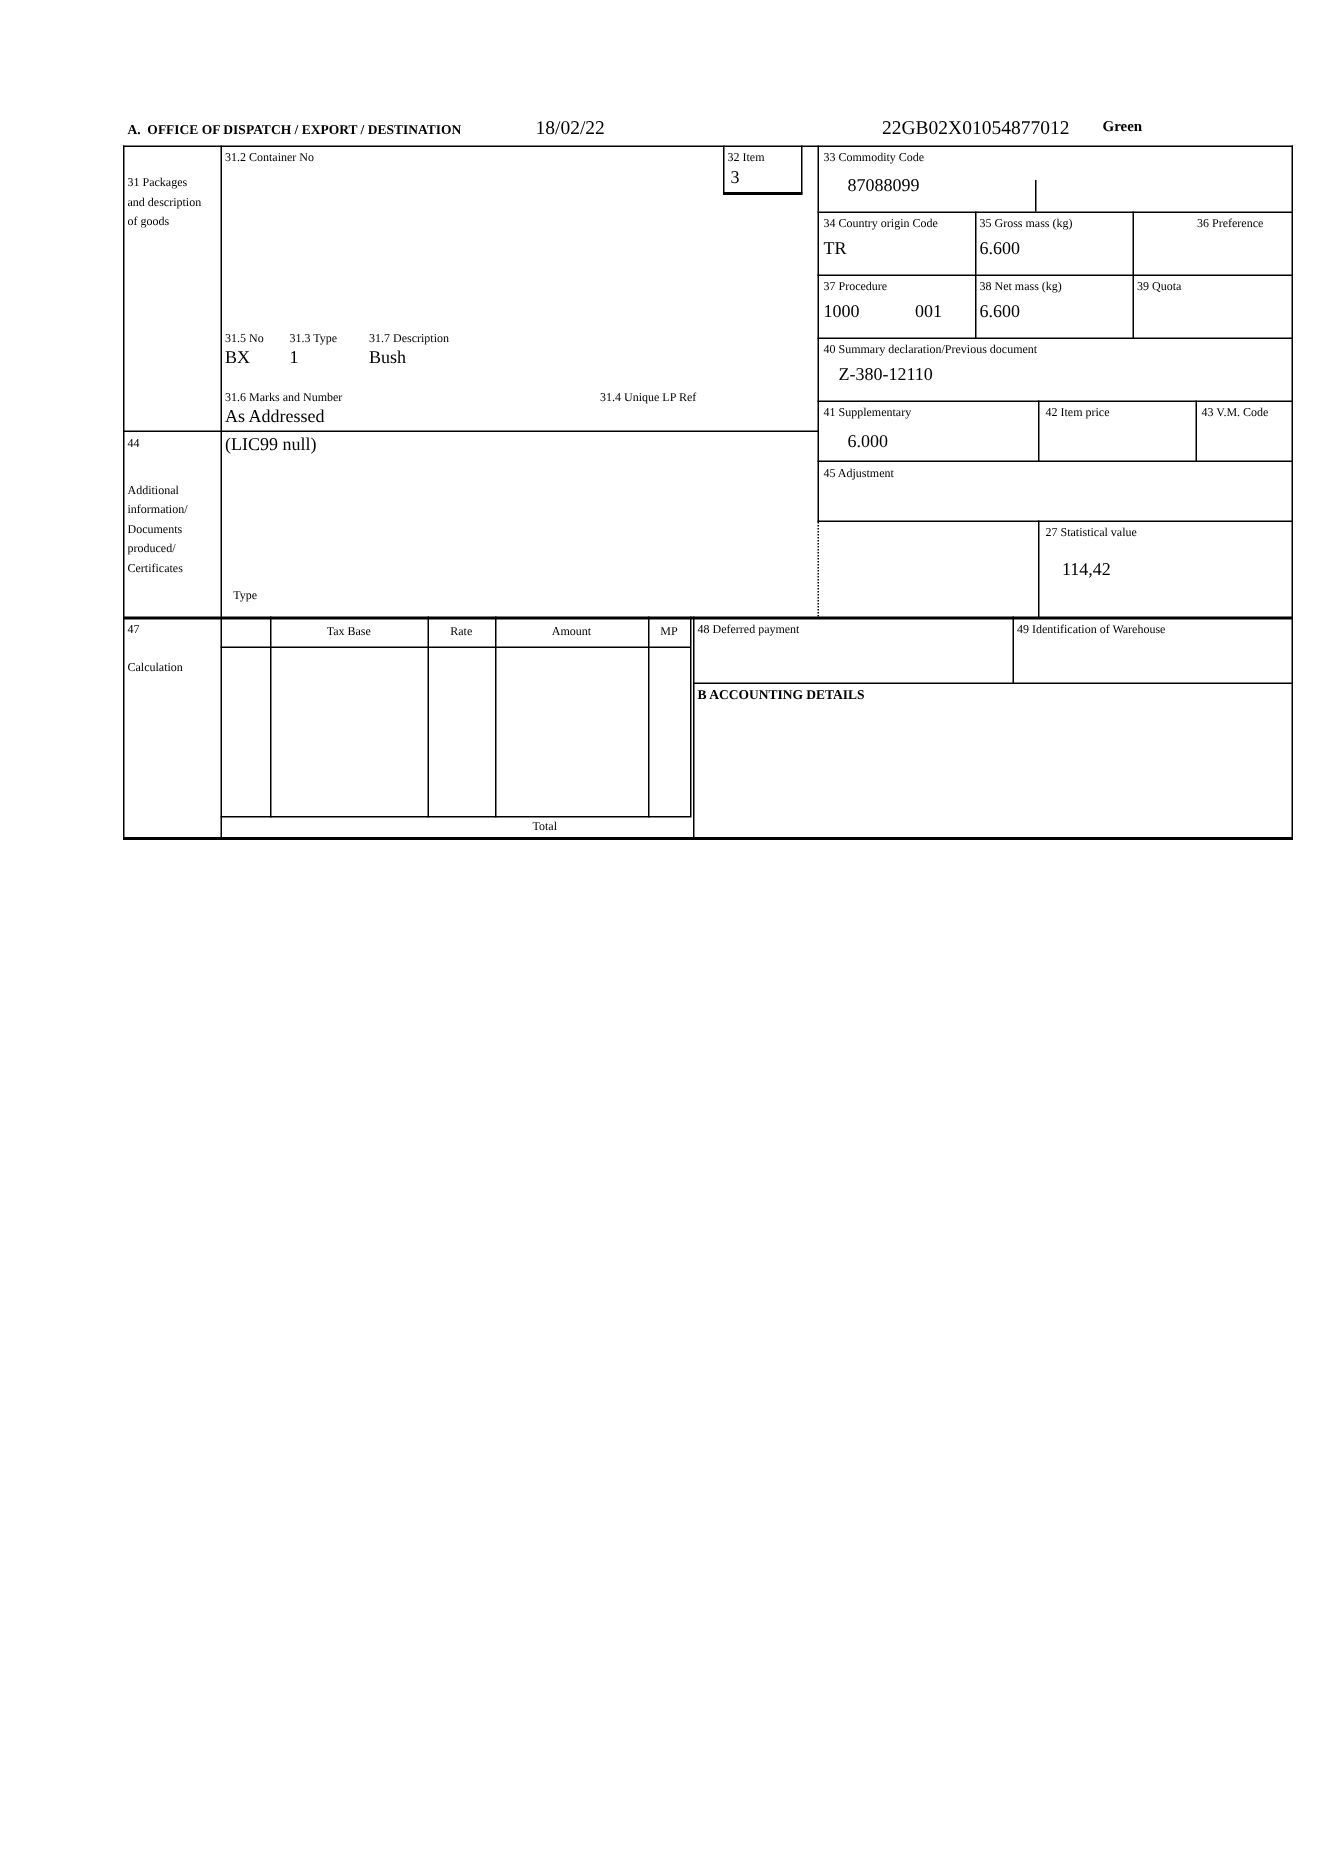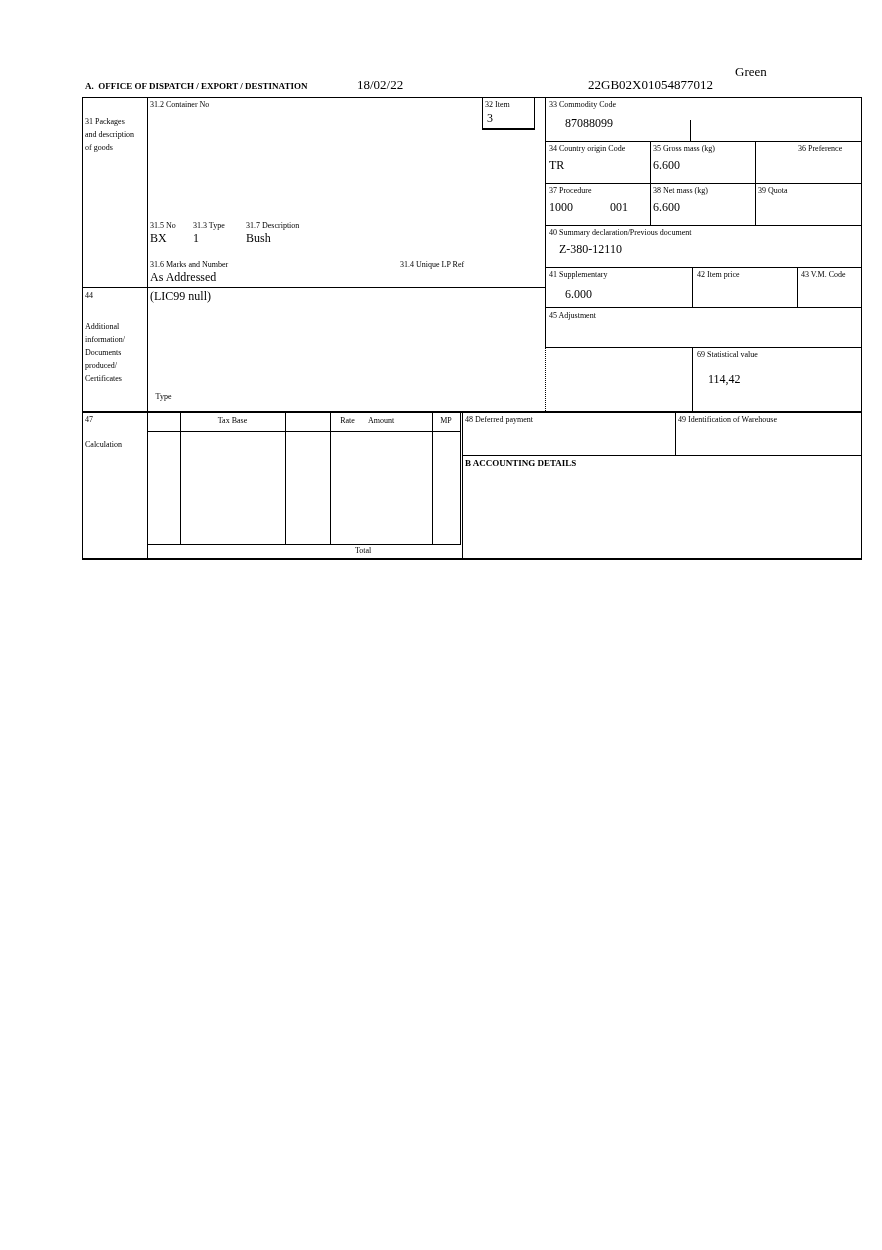--- a/index.html
+++ b/index.html
@@ -18,21 +18,21 @@
   .ctr { text-align:center; }
 </style>
 </head>
 <body>
 
 <div class="page">
 
   <span class="hdr" style="left:85px; top:81px;">A.  OFFICE OF DISPATCH / EXPORT / DESTINATION</span>
   <span class="val" style="left:357px; top:78px; font-size:13px;">18/02/22</span>
   <span class="val" style="left:588px; top:78px; font-size:13px;">22GB02X01054877012</span>
-  <span class="val" style="left:735px; top:65px; font-size:13px;">Green</span>
+  <span class="val" style="left:735px; top:78px; font-size:10px;font-weight:bold;">Green</span>
 
   <i class="hl" style="left:82px; top:97px; width:780px;"></i>
   <i class="vl" style="left:82px; top:97px; height:463px;"></i>
   <i class="vl" style="left:861px; top:97px; height:463px;"></i>
   <i class="hl" style="left:82px; top:558px; width:780px; height:2px;"></i>
   <i class="vl" style="left:147px; top:97px; height:463px;"></i>
 
   <i class="vl" style="left:482px; top:97px; height:32px;"></i>
   <i class="vl" style="left:534px; top:97px; height:32px;"></i>
   <i class="hl" style="left:482px; top:128px; width:53px; height:2px;"></i>
@@ -101,26 +101,26 @@
   <span class="lbl" style="left:758px; top:186px;">39 Quota</span>
   <span class="lbl" style="left:549px; top:228px;">40 Summary declaration/Previous document</span>
   <span class="val" style="left:559px; top:243px;">Z-380-12110</span>
 
   <span class="lbl" style="left:549px; top:270px;">41 Supplementary</span>
   <span class="val" style="left:565px; top:288px;">6.000</span>
   <span class="lbl" style="left:697px; top:270px;">42 Item price</span>
   <span class="lbl" style="left:801px; top:270px;">43 V.M. Code</span>
   <span class="val" style="left:150px; top:290px;">(LIC99 null)</span>
   <span class="lbl" style="left:549px; top:311px;">45 Adjustment</span>
-  <span class="lbl" style="left:697px; top:350px;">69 Statistical value</span>
+  <span class="lbl" style="left:697px; top:350px;">27 Statistical value</span>
   <span class="val" style="left:708px; top:373px;">114,42</span>
 
   <span class="lbl ctr" style="left:147px; top:392px; width:33px;">Type</span>
   <span class="lbl ctr" style="left:180px; top:416px; width:105px;">Tax Base</span>
-  <span class="lbl ctr" style="left:285px; top:416px; width:45px;padding-left:40px;">Rate</span>
+  <span class="lbl ctr" style="left:285px; top:416px; width:45px;">Rate</span>
   <span class="lbl ctr" style="left:330px; top:416px; width:102px;">Amount</span>
   <span class="lbl ctr" style="left:432px; top:416px; width:28px;">MP</span>
   <span class="lbl" style="left:316px; top:546px;margin-left:39px;">Total</span>
 
   <span class="lbl" style="left:465px; top:415px;">48 Deferred payment</span>
   <span class="lbl" style="left:678px; top:415px;">49 Identification of Warehouse</span>
   <span class="hdr" style="left:465px; top:458px;">B ACCOUNTING DETAILS</span>
 
 </div>
 

